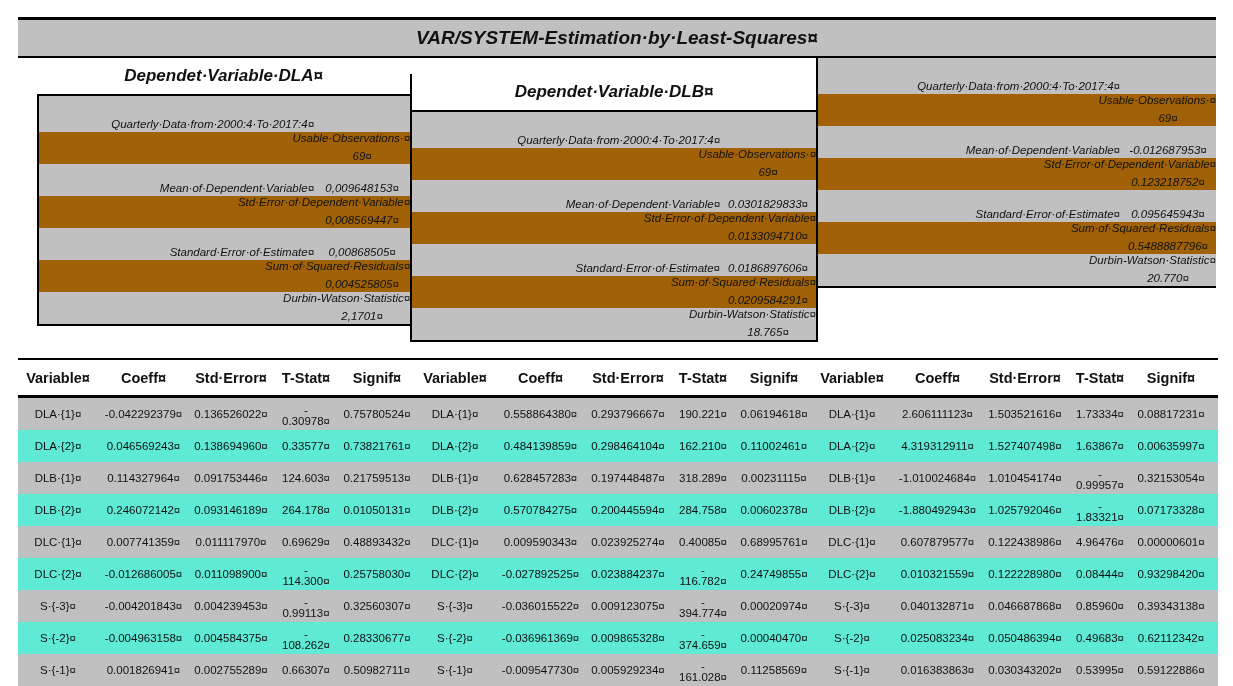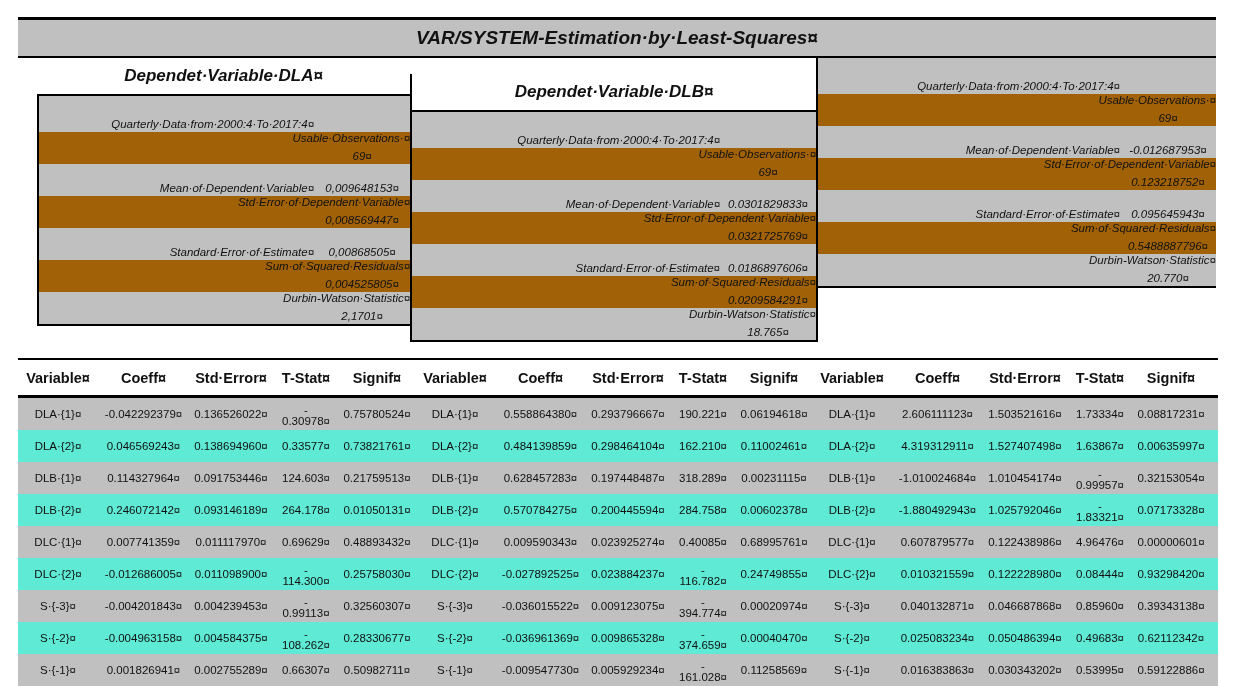--- a/index.html
+++ b/index.html
@@ -95,21 +95,21 @@
           <div class="stat-row w">
             <span class="stat-label">Usable·Observations·¤</span>
             <span class="stat-val">69¤</span>
           </div>
           <div class="stat-row g">
             <span class="stat-label">Mean·of·Dependent·Variable¤</span>
             <span class="stat-val">0.0301829833¤</span>
           </div>
           <div class="stat-row w">
             <span class="stat-label">Std·Error·of·Dependent·Variable¤</span>
-            <span class="stat-val">0.0321725769¤</span>
+            <span class="stat-val">0.0133094710¤</span>
           </div>
           <div class="stat-row g">
             <span class="stat-label">Standard·Error·of·Estimate¤</span>
             <span class="stat-val">0.0186897606¤</span>
           </div>
           <div class="stat-row w">
             <span class="stat-label">Sum·of·Squared·Residuals¤</span>
             <span class="stat-val">0.0209584291¤</span>
           </div>
           <div class="stat-row g last">

